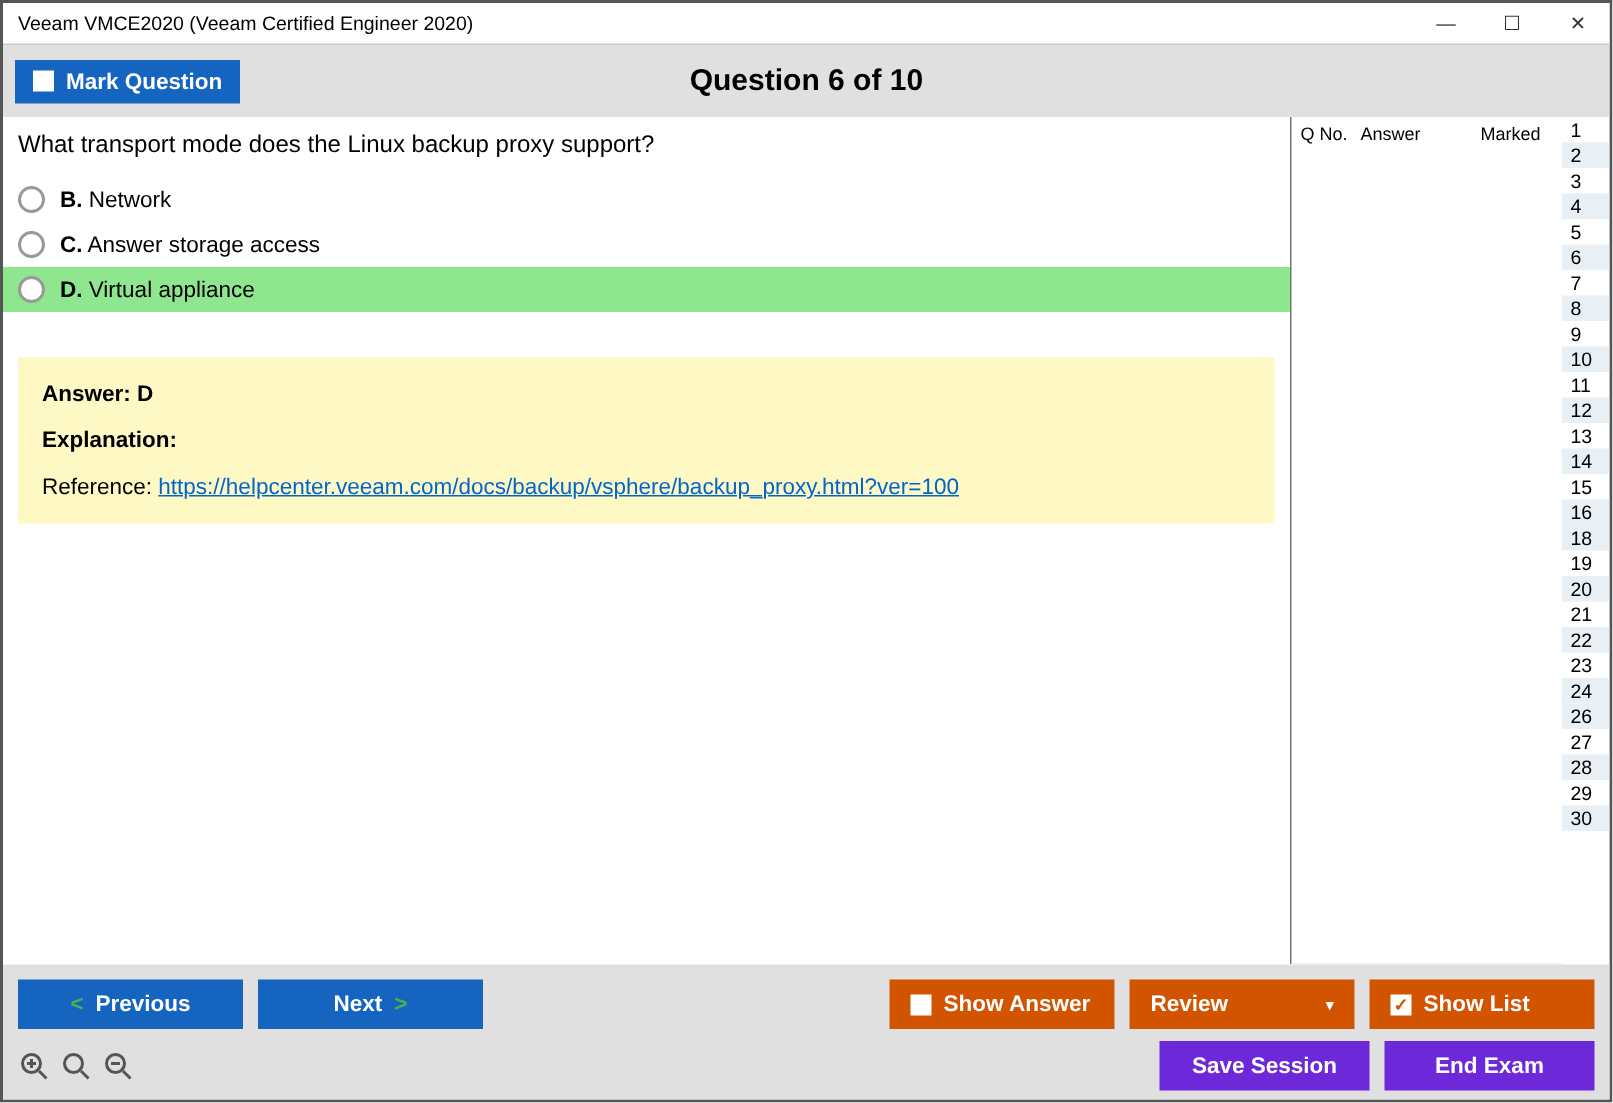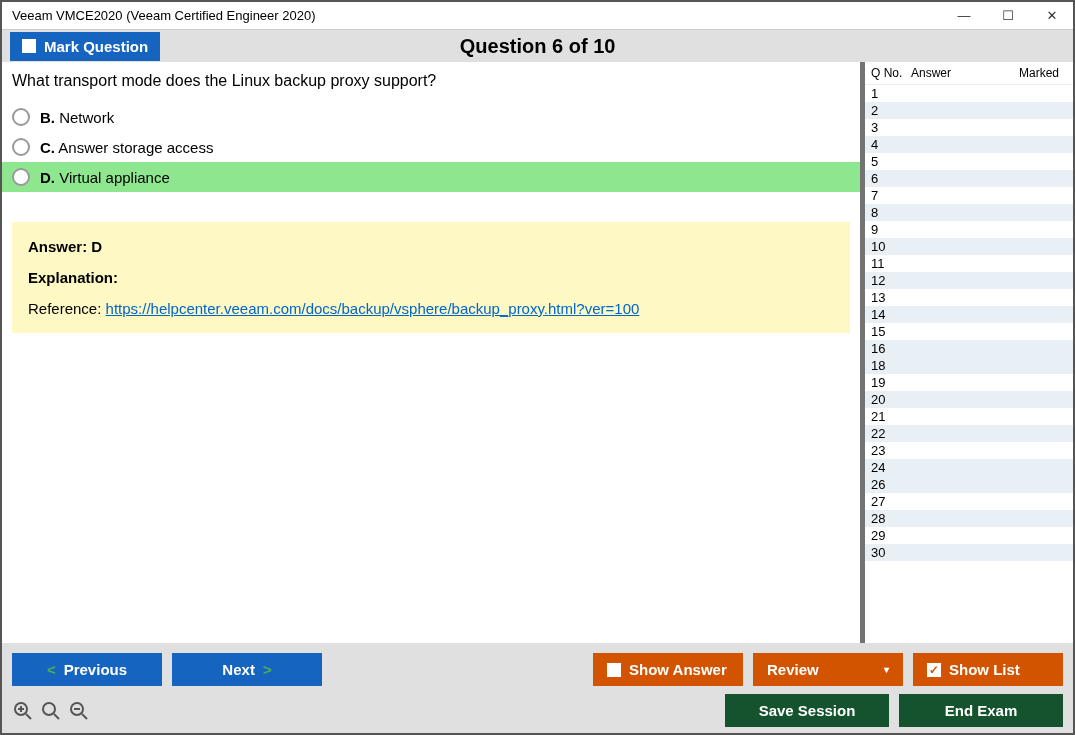--- a/index.html
+++ b/index.html
@@ -2,52 +2,52 @@
 <html><head>
 <meta charset="utf-8">
 <style>
   * { box-sizing: border-box; margin: 0; padding: 0; }
   body { font-family: Arial, Helvetica, sans-serif; background:#fff; }
   .window { width:1075px; height:735px; border:2px solid #555; display:flex; flex-direction:column; background:#fff; }
   .titlebar { height:28px; background:#fff; border-bottom:1px solid #ccc; display:flex; align-items:center; justify-content:space-between; font-size:13px; padding:0 8px; }
   .titlebar .title { padding:4px 2px; }
   .titlebar .controls { display:flex; gap:18px; color:#333; }
   .titlebar .controls .ctrl { width:26px; text-align:center; cursor:default; }
-  .header-row { height:32px; background:#e0e0e0; display:flex; align-items:center; padding:0 8px; }
+  .header-row { height:48px; background:#e0e0e0; display:flex; align-items:center; padding:0 8px; }
   .mark-btn { background:#1565c0; color:#fff; border:none; font-weight:bold; padding:6px 12px; display:flex; align-items:center; gap:8px; font-size:15px; }
   .mark-btn .cb { width:14px; height:14px; background:#fff; display:inline-block; }
   .q-title { flex:1; text-align:center; font-weight:bold; font-size:20px; }
   .content-row { flex:1; display:flex; overflow:hidden; }
   .main-pane { flex:1; padding:10px 0 0 0; overflow:auto; }
   .question-text { font-size:16px; padding:0 10px 12px 10px; }
   .options { padding:0 0 10px 0; }
   .option { display:flex; align-items:center; gap:10px; padding:6px 10px; font-size:15px; }
   .option.correct { background:#8ee68e; }
   .radio { width:18px; height:18px; border:2px solid #999; border-radius:50%; background:#fff; flex-shrink:0; }
   .opt-letter { font-weight:bold; }
   .explain-box { background:#fdf8c4; margin:20px 10px 0 10px; padding:16px; font-size:15px; }
   .explain-box .ans { font-weight:bold; margin-bottom:14px; display:block; }
   .explain-box .lbl { font-weight:bold; display:block; margin-bottom:14px; }
   .explain-box a { color:#06c; text-decoration:underline; }
-  .side-pane { width:213px; border-left:5px solid #737373; display:flex; flex-direction:column; background:#fff; }
+  .side-pane { width:213px; border-left:1px solid #737373; display:flex; background:#fff; }
   .side-head { display:flex; font-size:12px; padding:4px 6px; border-bottom:1px solid #eee; }
   .side-head .c1 { width:40px; }
   .side-head .c2 { width:80px; }
   .side-head .c3 { flex:1; text-align:right; padding-right:8px; }
   .side-list { flex:1; overflow-y:scroll; font-size:13px; }
   .side-row { padding:1px 6px; }
   .side-row.even { background:#e8eff5; }
   .footer { background:#e0e0e0; padding:10px 10px 6px 10px; }
   .footer-row1 { display:flex; gap:10px; margin-bottom:8px; }
   .btn { border:none; color:#fff; font-weight:bold; font-size:15px; padding:8px 14px; display:flex; align-items:center; justify-content:center; gap:8px; cursor:pointer; }
   .btn-blue { background:#1565c0; width:150px; }
   .btn-blue .chev { color:#4caf50; font-weight:bold; }
   .spacer { flex:1; }
   .btn-orange { background:#d35400; width:150px; justify-content:flex-start;}
-  .btn-dark { background:#14532d; width:164px; }
+  .btn-dark { background:#6d28d9; width:140px; }
   .btn .cb { width:14px; height:14px; background:#fff; display:inline-block; flex-shrink:0; }
   .btn .cb.checked { display:inline-flex; align-items:center; justify-content:center; color:#d35400; font-size:12px; font-weight:bold; }
   .footer-row2 { display:flex; gap:10px; align-items:center; }
   .zoom-icons { display:flex; gap:6px; color:#555; }
   .zoom-icons .zi { width:22px; height:22px; display:flex; align-items:center; justify-content:center; font-size:18px; }
   .dropdown-arrow{ margin-left:auto; font-size:10px;}
 </style>
 </head>
 <body>
 

